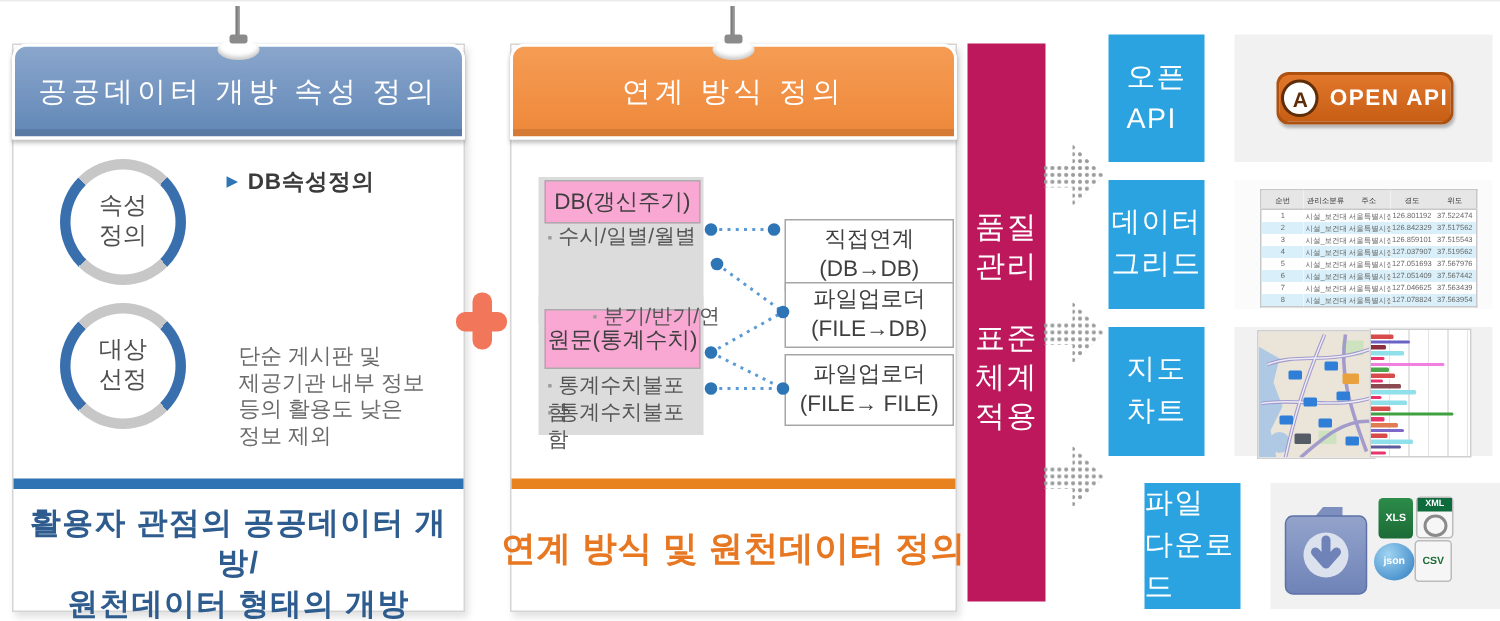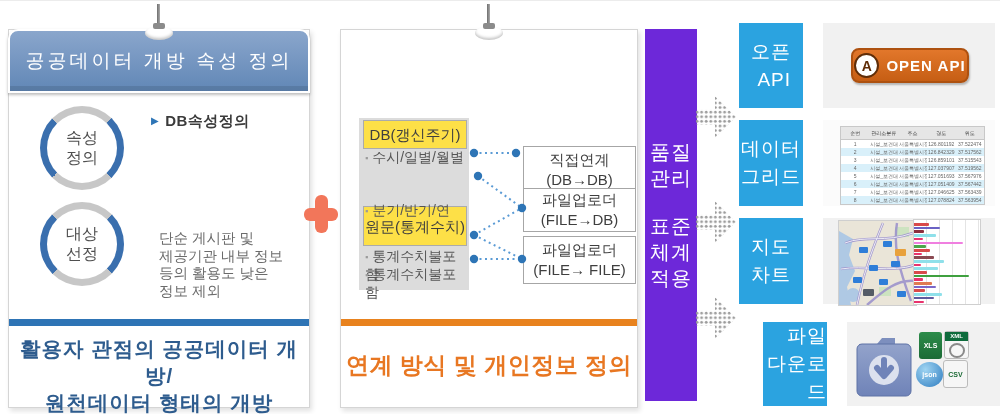--- a/index.html
+++ b/index.html
@@ -38,48 +38,48 @@
   .divbar.blue-d{background:#2E74B5;}
   .divbar.orange-d{background:#E8821E;}
   .foot{position:absolute;left:0;right:0;top:305px;text-align:center;font-weight:bold;white-space:pre-line;}
   .foot.blue-f{font-size:20.5px;color:#2E5C8E;line-height:27px;letter-spacing:1px;}
   .foot.orange-f{top:320px;left:50%;right:auto;transform:translateX(-50%);white-space:nowrap;
                  font-size:23px;color:#E87722;letter-spacing:0.5px;}
   
   .gbox{position:absolute;background:#DCDCDC;}
   .gb1{left:18px;top:88px;width:110px;height:97px;}
   .gb2{left:18px;top:168px;width:110px;height:92px;}
-  .gtitle{position:absolute;background:#fde047;border:1px solid #ABABAB;color:#3F3F3F;
+  .gtitle{position:absolute;background:#f9a8d4;border:1px solid #ABABAB;color:#3F3F3F;
           display:flex;align-items:center;justify-content:center;text-align:right;
           font-size:15px;line-height:17px;z-index:2;}
   .gt1{left:22px;top:90px;width:102px;height:27px;}
   .gt2{left:22px;top:176px;width:102px;height:38px;}
   .gbul{position:absolute;left:24px;width:100px;font-size:14px;color:#555;line-height:16.5px;z-index:3;}
   .gbul .sq{color:#9A9A9A;font-size:9px;margin-right:4px;vertical-align:1px;}
-  .b11{top:119px;} .b12{top:172px;} .b21{top:218px;} .b22{top:236px;}
+  .b11{top:119px;} .b12{top:172px;padding-left:30px;} .b21{top:218px;} .b22{top:236px;}
   .tbox{position:absolute;left:182px;width:111px;background:#fff;border:1px solid #A6A6A6;
         display:flex;align-items:center;justify-content:center;text-align:center;font-size:15px;
         line-height:20px;color:#3F3F3F;white-space:pre-line;z-index:1;}
   .t1{top:116px;height:46px;} .t2{top:158px;height:42px;} .t3{top:206px;height:46px;}
   .connect{position:absolute;left:0;top:0;z-index:2;pointer-events:none;}
   
   .plus{position:absolute;left:303px;top:193px;width:36px;height:40px;}
   .plus::before{content:"";position:absolute;left:1px;top:14px;width:34px;height:13px;background:#F2765A;border-radius:6px;}
   .plus::after{content:"";position:absolute;left:12px;top:1px;width:13px;height:38px;background:#F2765A;border-radius:6px;}
   
-  .qbar{position:absolute;left:645px;top:28px;width:52px;height:372px;background:#6d28d9;color:#fff;
+  .qbar{position:absolute;left:645px;top:28px;width:52px;height:372px;background:#be185d;color:#fff;
         display:flex;flex-direction:column;align-items:center;justify-content:center;
         font-size:20px;line-height:26px;letter-spacing:1px;text-align:center;}
   .qbar .seg{white-space:pre-line;}
   .qbar .seg + .seg{margin-top:22px;}
   .dot-arrow{position:absolute;left:695px;}
   .a1{top:86px;} .a2{top:191px;} .a3{top:287px;}
   
   .obox{position:absolute;left:739px;width:64px;background:#2BA3E0;color:#fff;display:flex;
-        align-items:center;justify-content:center;text-align:right;font-size:19px;line-height:28px;
+        align-items:center;justify-content:center;text-align:left;font-size:19px;line-height:28px;
         letter-spacing:1px;white-space:pre-line;}
   .opanel{position:absolute;left:823px;width:172px;background:#F1F1F1;}
   .r1{top:22px;height:85px;} .r2{top:119px;height:86px;} .r3{top:217px;height:86px;} .r4{top:321px;height:84px;margin-left:24px;}
   .opanel.r2{background:#FBFBFB;}
   
   .apibadge{position:absolute;left:851px;top:47px;width:118px;height:35px;border-radius:8px;
             background:linear-gradient(#E2772B,#C65E14);border:2px solid #AD5110;
             display:flex;align-items:center;justify-content:center;gap:7px;box-shadow:1px 2px 2px rgba(0,0,0,.25);box-sizing:border-box;}
   .apilogo{width:21px;height:21px;border-radius:50%;background:#fff;border:2px solid #5F2D08;
            color:#5F2D08;font-weight:bold;font-size:14px;display:flex;align-items:center;justify-content:center;}
@@ -147,20 +147,21 @@
   </section>
 
   <div class="plus"></div>
 
   <section class="panel mid">
     <div class="pin">
       <i class="notch"></i>
       <i class="stem"></i>
       <i class="base"></i>
     </div>
+    <header class="hdr orange">연계 방식 정의</header>
 
     <div class="gbox gb1"></div>
     <div class="gbox gb2"></div>
     <div class="gtitle gt1">DB(갱신주기)</div>
     <div class="gtitle gt2">원문(통계수치)</div>
 
     <div class="gbul b11">
       <span class="sq">▪</span><span>수시/일별/월별</span>
     </div>
     <div class="gbul b12">
@@ -193,21 +194,21 @@
           <circle cx="175" cy="123" r="4.2"></circle>
         <circle cx="137" cy="146" r="4.2"></circle>
         <circle cx="133" cy="205" r="4.2"></circle>
           <circle cx="133" cy="229" r="4.2"></circle>
         <circle cx="181" cy="178" r="4.2"></circle>
           <circle cx="181" cy="229" r="4.2"></circle>
       </g>
     </svg>
 
     <div class="divbar orange-d"></div>
-    <div class="foot orange-f">연계 방식 및 개인정보 정의</div>
+    <div class="foot orange-f">연계 방식 및 원천데이터 정의</div>
   </section>
 
   <div class="qbar">
     <div class="seg">품질
 관리</div>
     <div class="seg">표준
 체계
 적용</div>
   </div>
 

